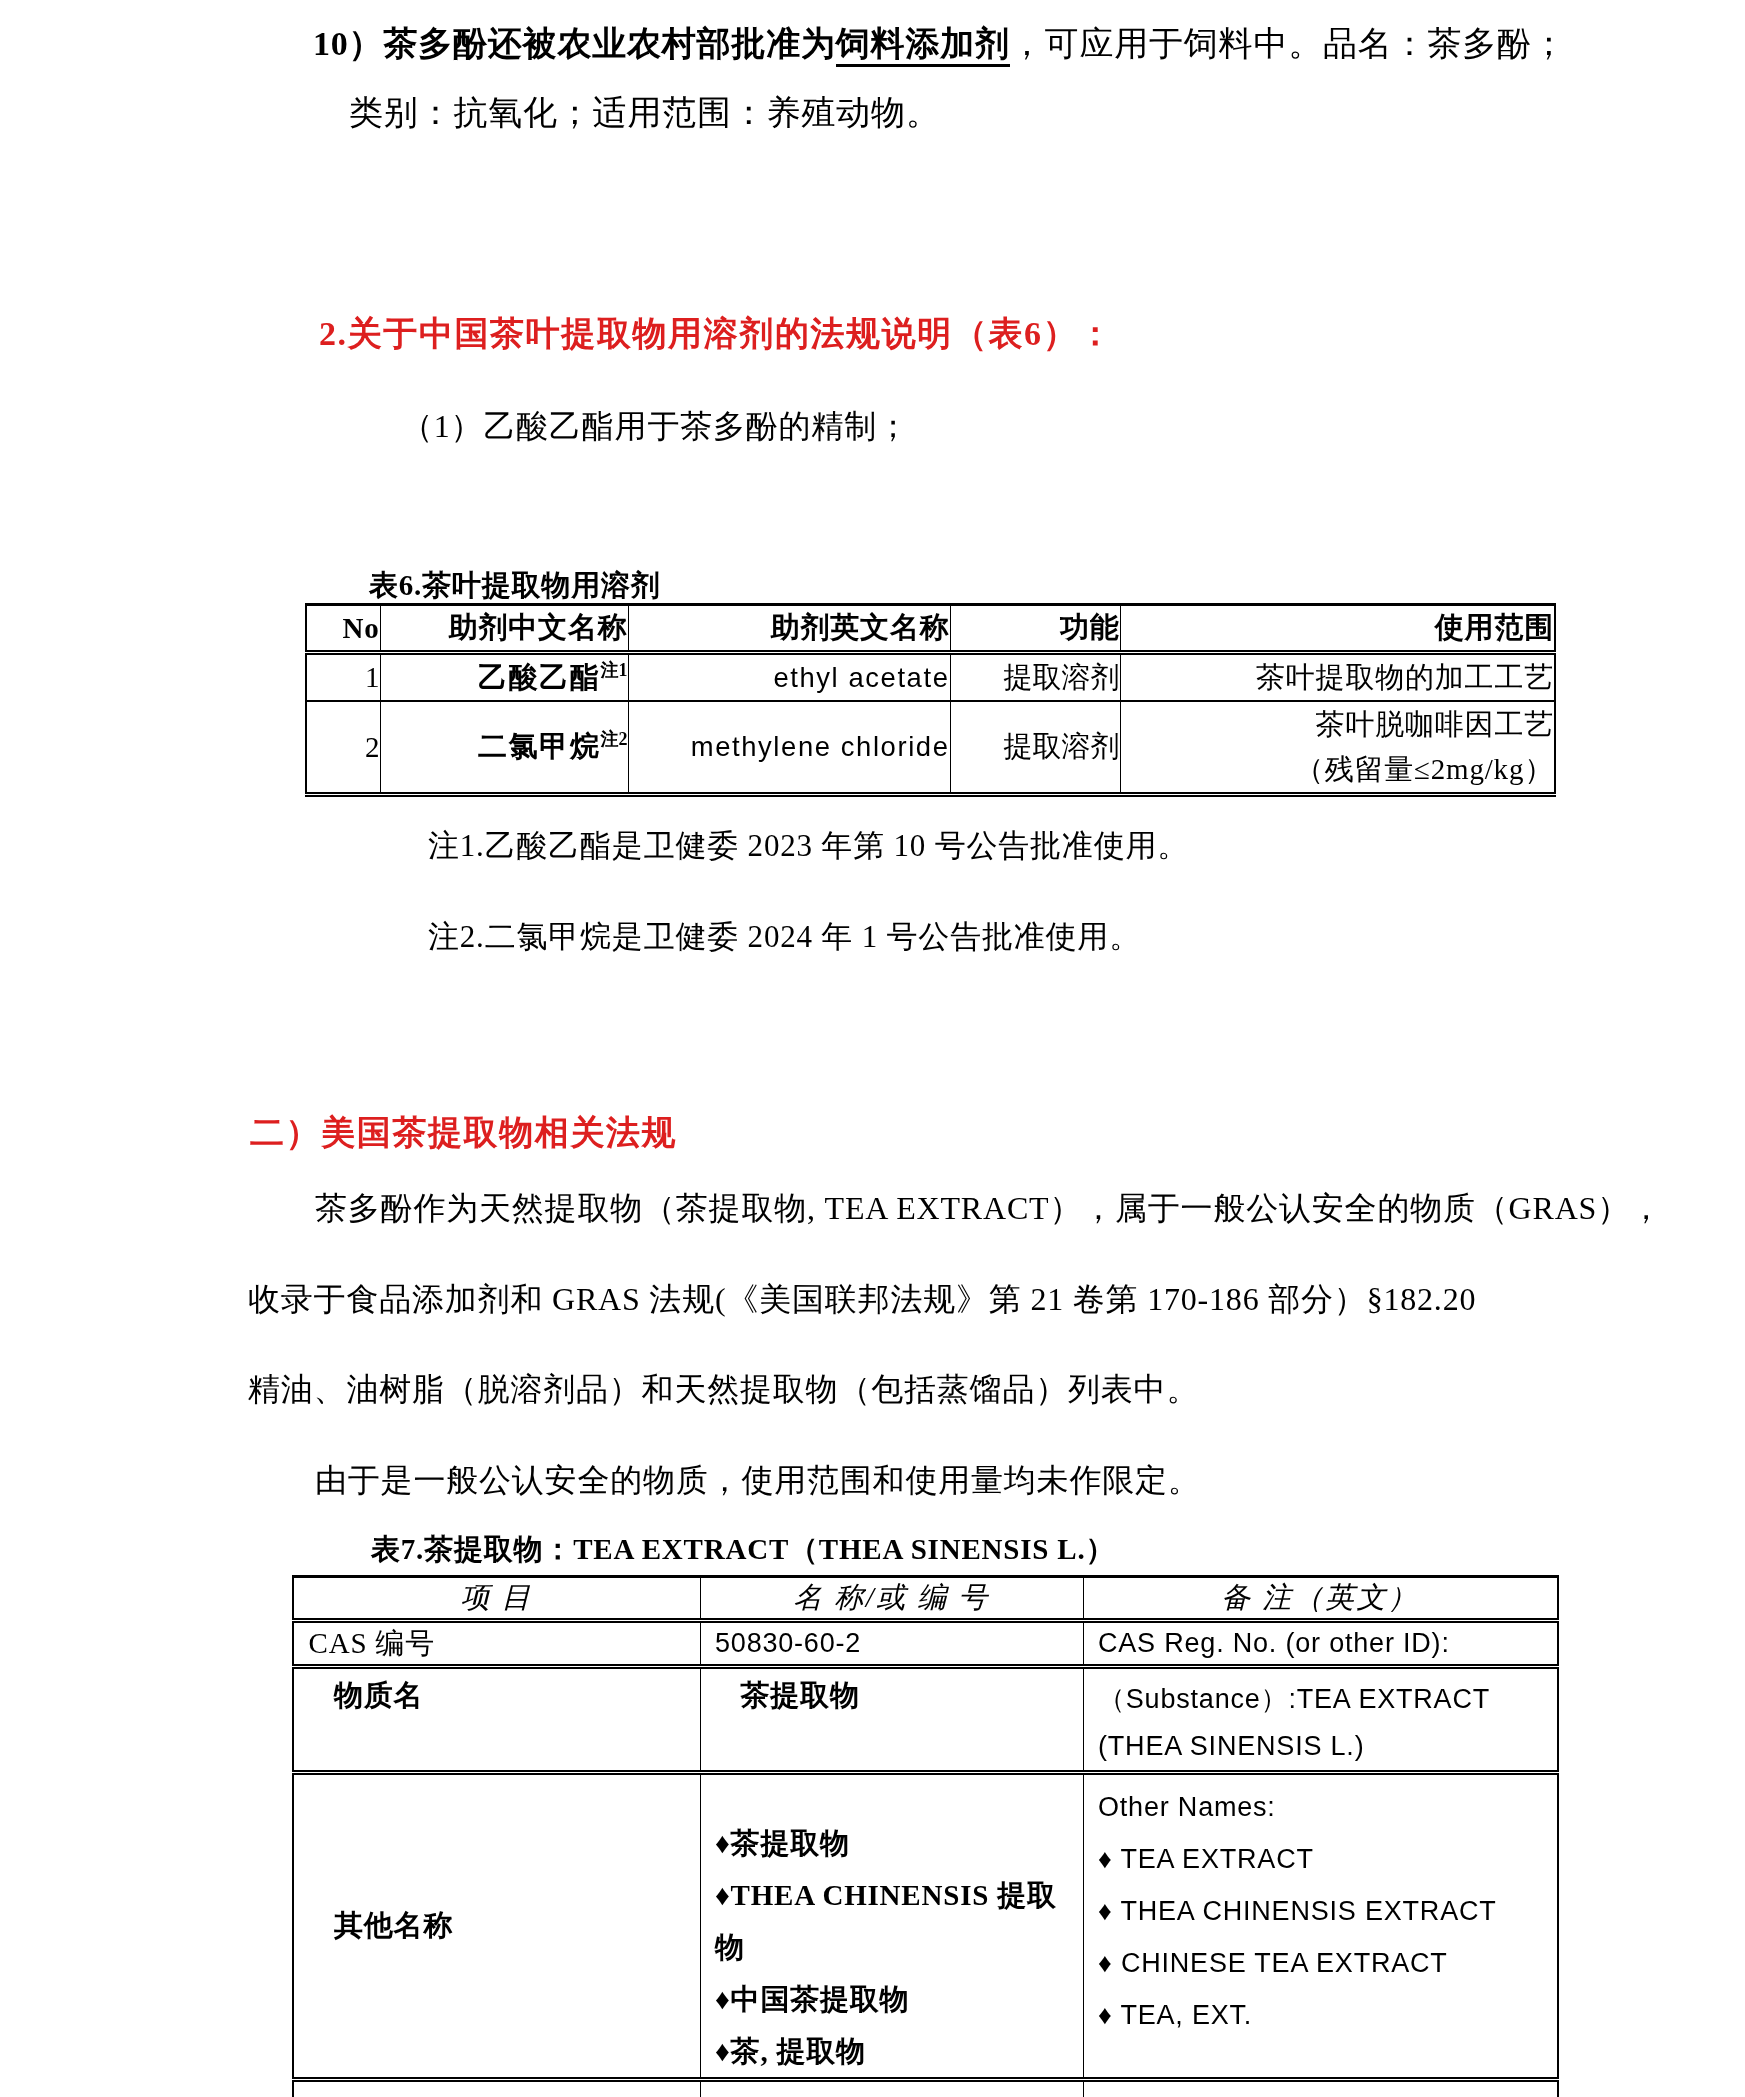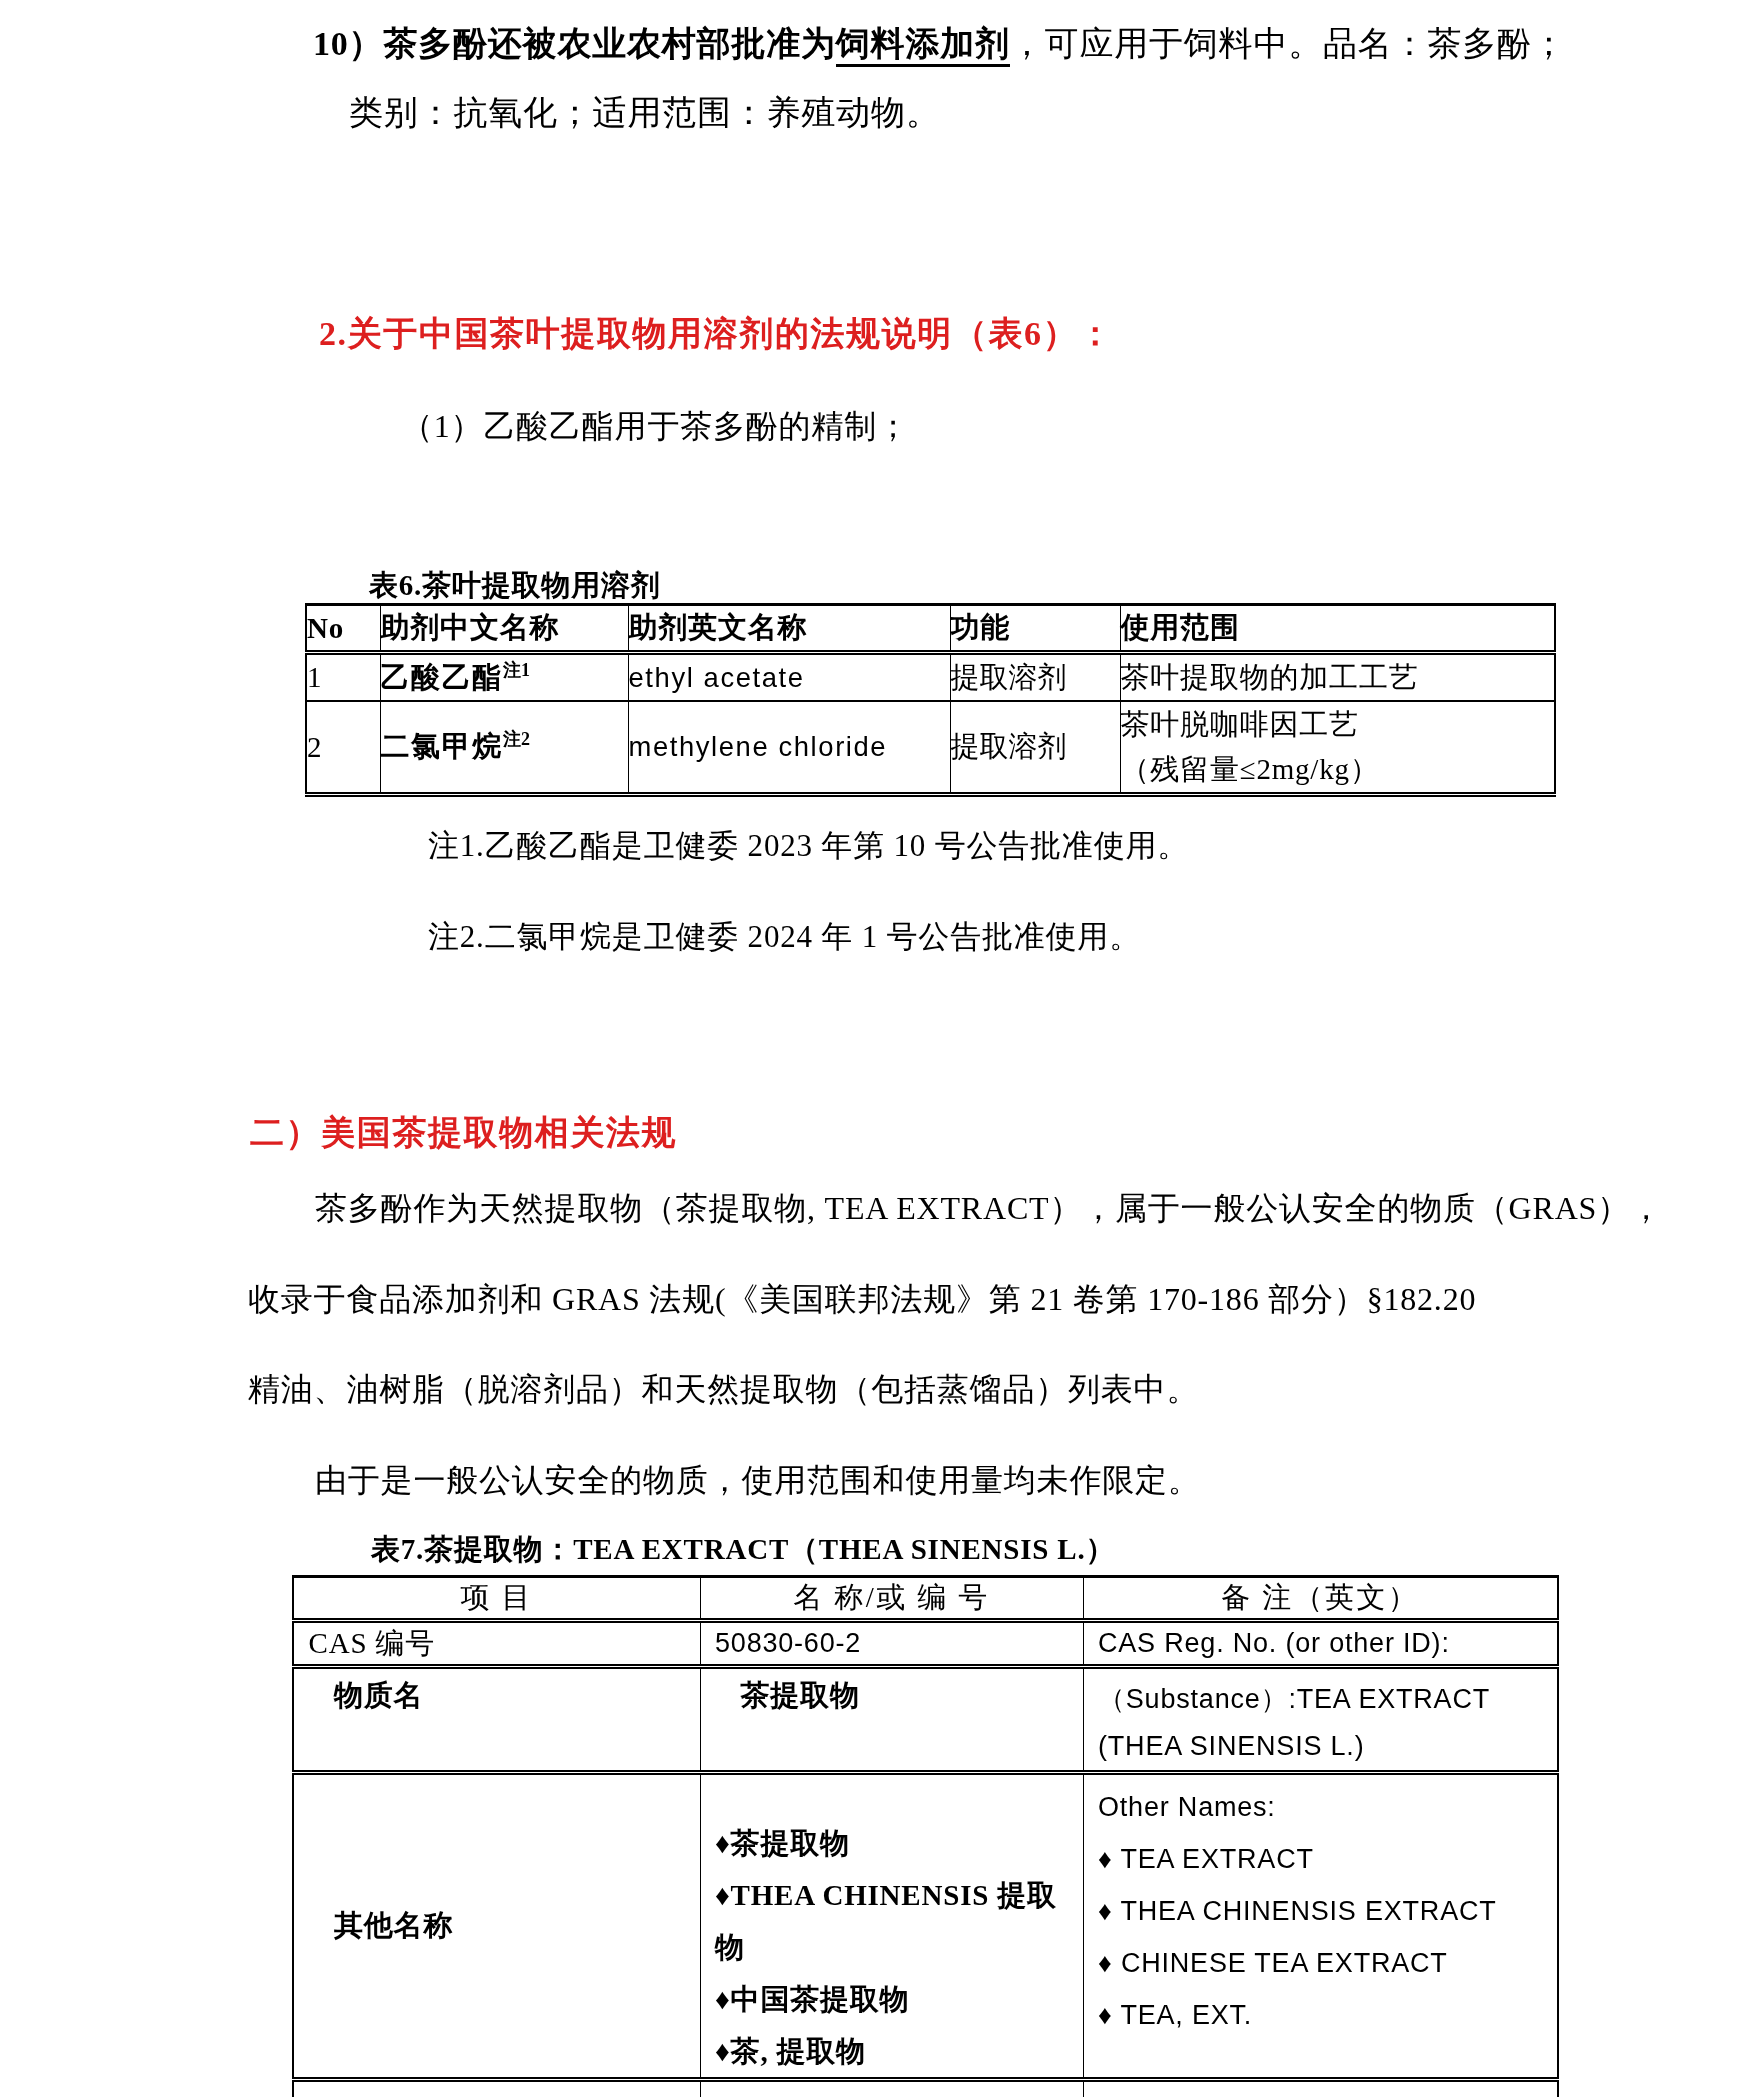--- a/index.html
+++ b/index.html
@@ -31,21 +31,21 @@
     border-top: 3.2px solid #000;
     border-bottom: 5.6px double #000;
   }
   table.doc-table th, table.doc-table td {
     border-left: 1.6px solid #000;
     border-right: 1.6px solid #000;
     font-weight: 400;
     vertical-align: middle;
   }
   
-  .t6 th, .t6 td { text-align: left; font-size: 29px; margin-left: 8px; }
+  .t6 th, .t6 td { text-align: right; font-size: 29px; margin-left: 8px; }
   .t6 thead tr { border-bottom: 5.6px double #000; }
   .t6 thead th { font-weight: 700; letter-spacing: 0.8px; }
   .t6 tbody tr.t6-row1 { border-bottom: 2.4px solid #000; }
   .t6 .cn-name { font-weight: 700; letter-spacing: 1.6px; }
   .t6 .sup { font-size: 18px; vertical-align: super; font-weight: 700; letter-spacing: 0; }
   .t6 .en-cell { font-family: "Liberation Sans", "DejaVu Sans", sans-serif; font-size: 27.4px; letter-spacing: 1.6px; }
   .t6 .scope-line { line-height: 45px; letter-spacing: 0.8px; }
 
   
   .t7 th { text-align: center; font-size: 29px; font-weight: 700; letter-spacing: 2.4px; }
@@ -132,21 +132,21 @@
 
   <div class="abs caption" style="left:371px; top:1530px;">表7.茶提取物：TEA EXTRACT（THEA SINENSIS L.）</div>
 
   <table class="doc-table t7" style="left:292px; top:1575px; width:1265px;">
     <colgroup>
       <col style="width:407px">
         <col style="width:383px">
         <col style="width:475px">
     </colgroup>
     <thead>
-      <tr style="height:44px;">
+      <tr style="height:44px;font-style:italic;">
         <th>项  目</th>
         <th>名  称/或 编 号</th>
         <th>备  注（英文）</th>
       </tr>
     </thead>
     <tbody>
       <tr style="height:46px;">
         <td>CAS 编号</td>
         <td class="en">50830-60-2</td>
         <td class="en">CAS Reg. No. (or other ID):</td>

